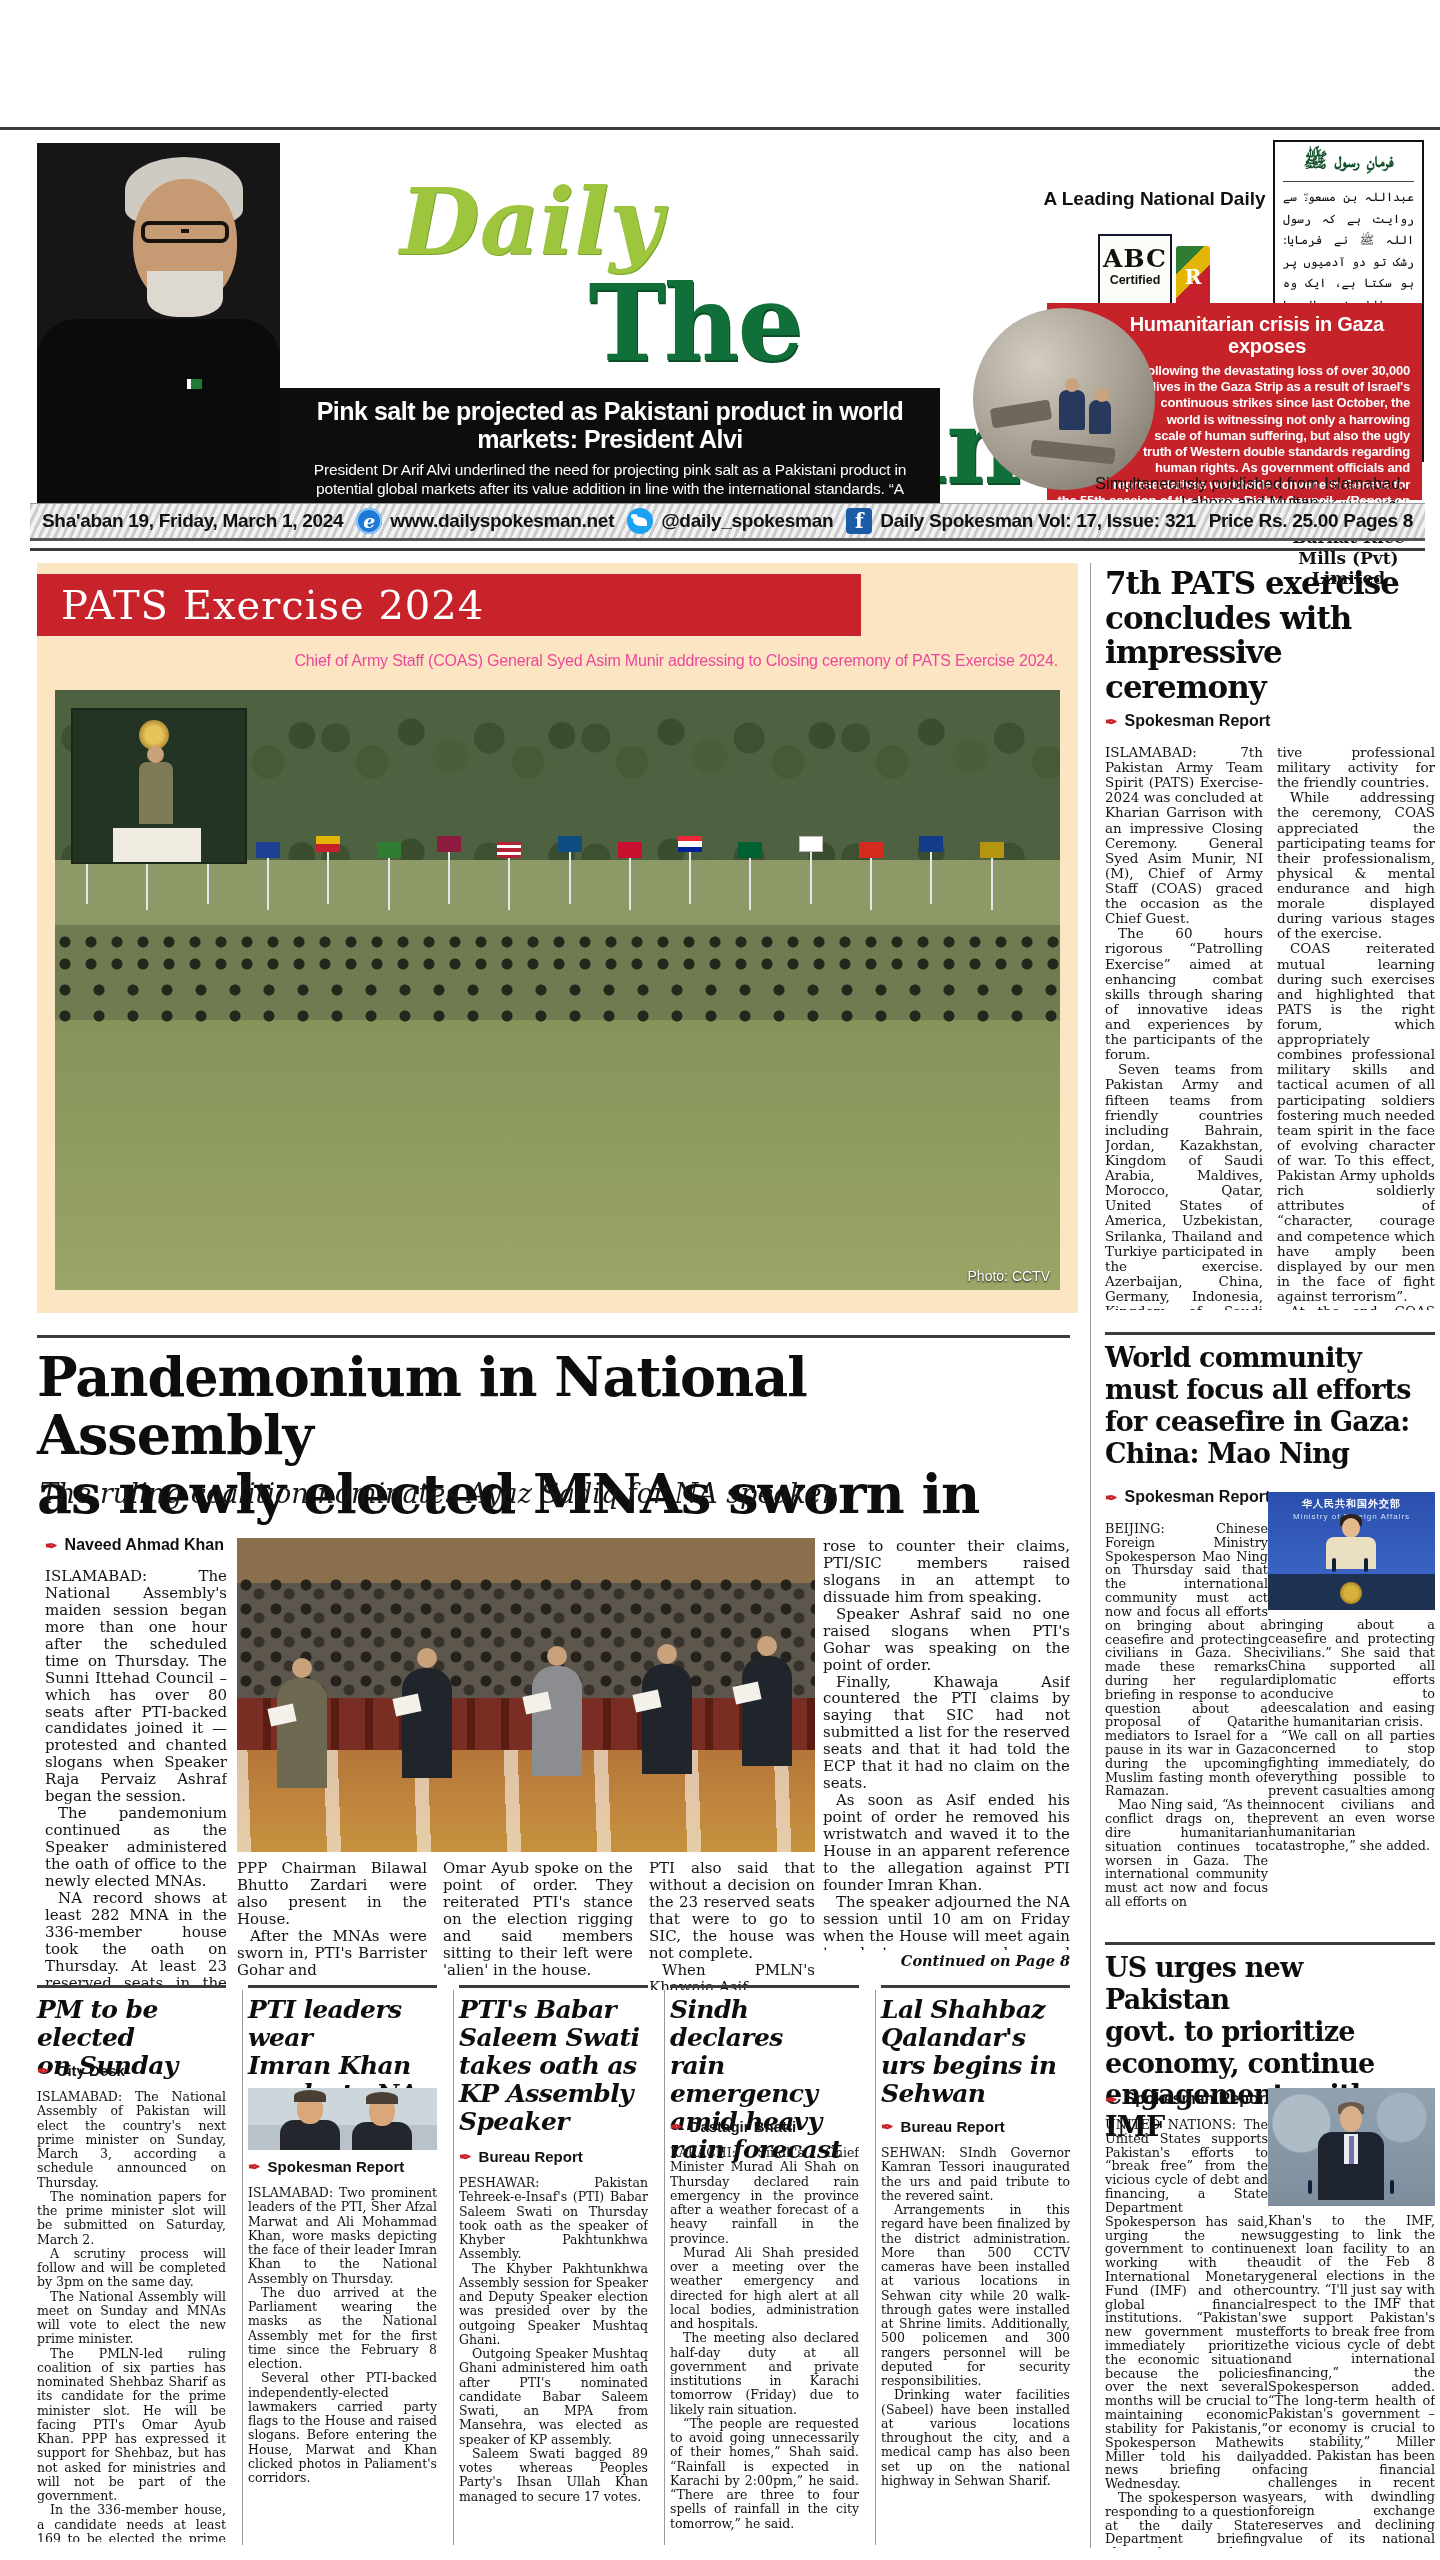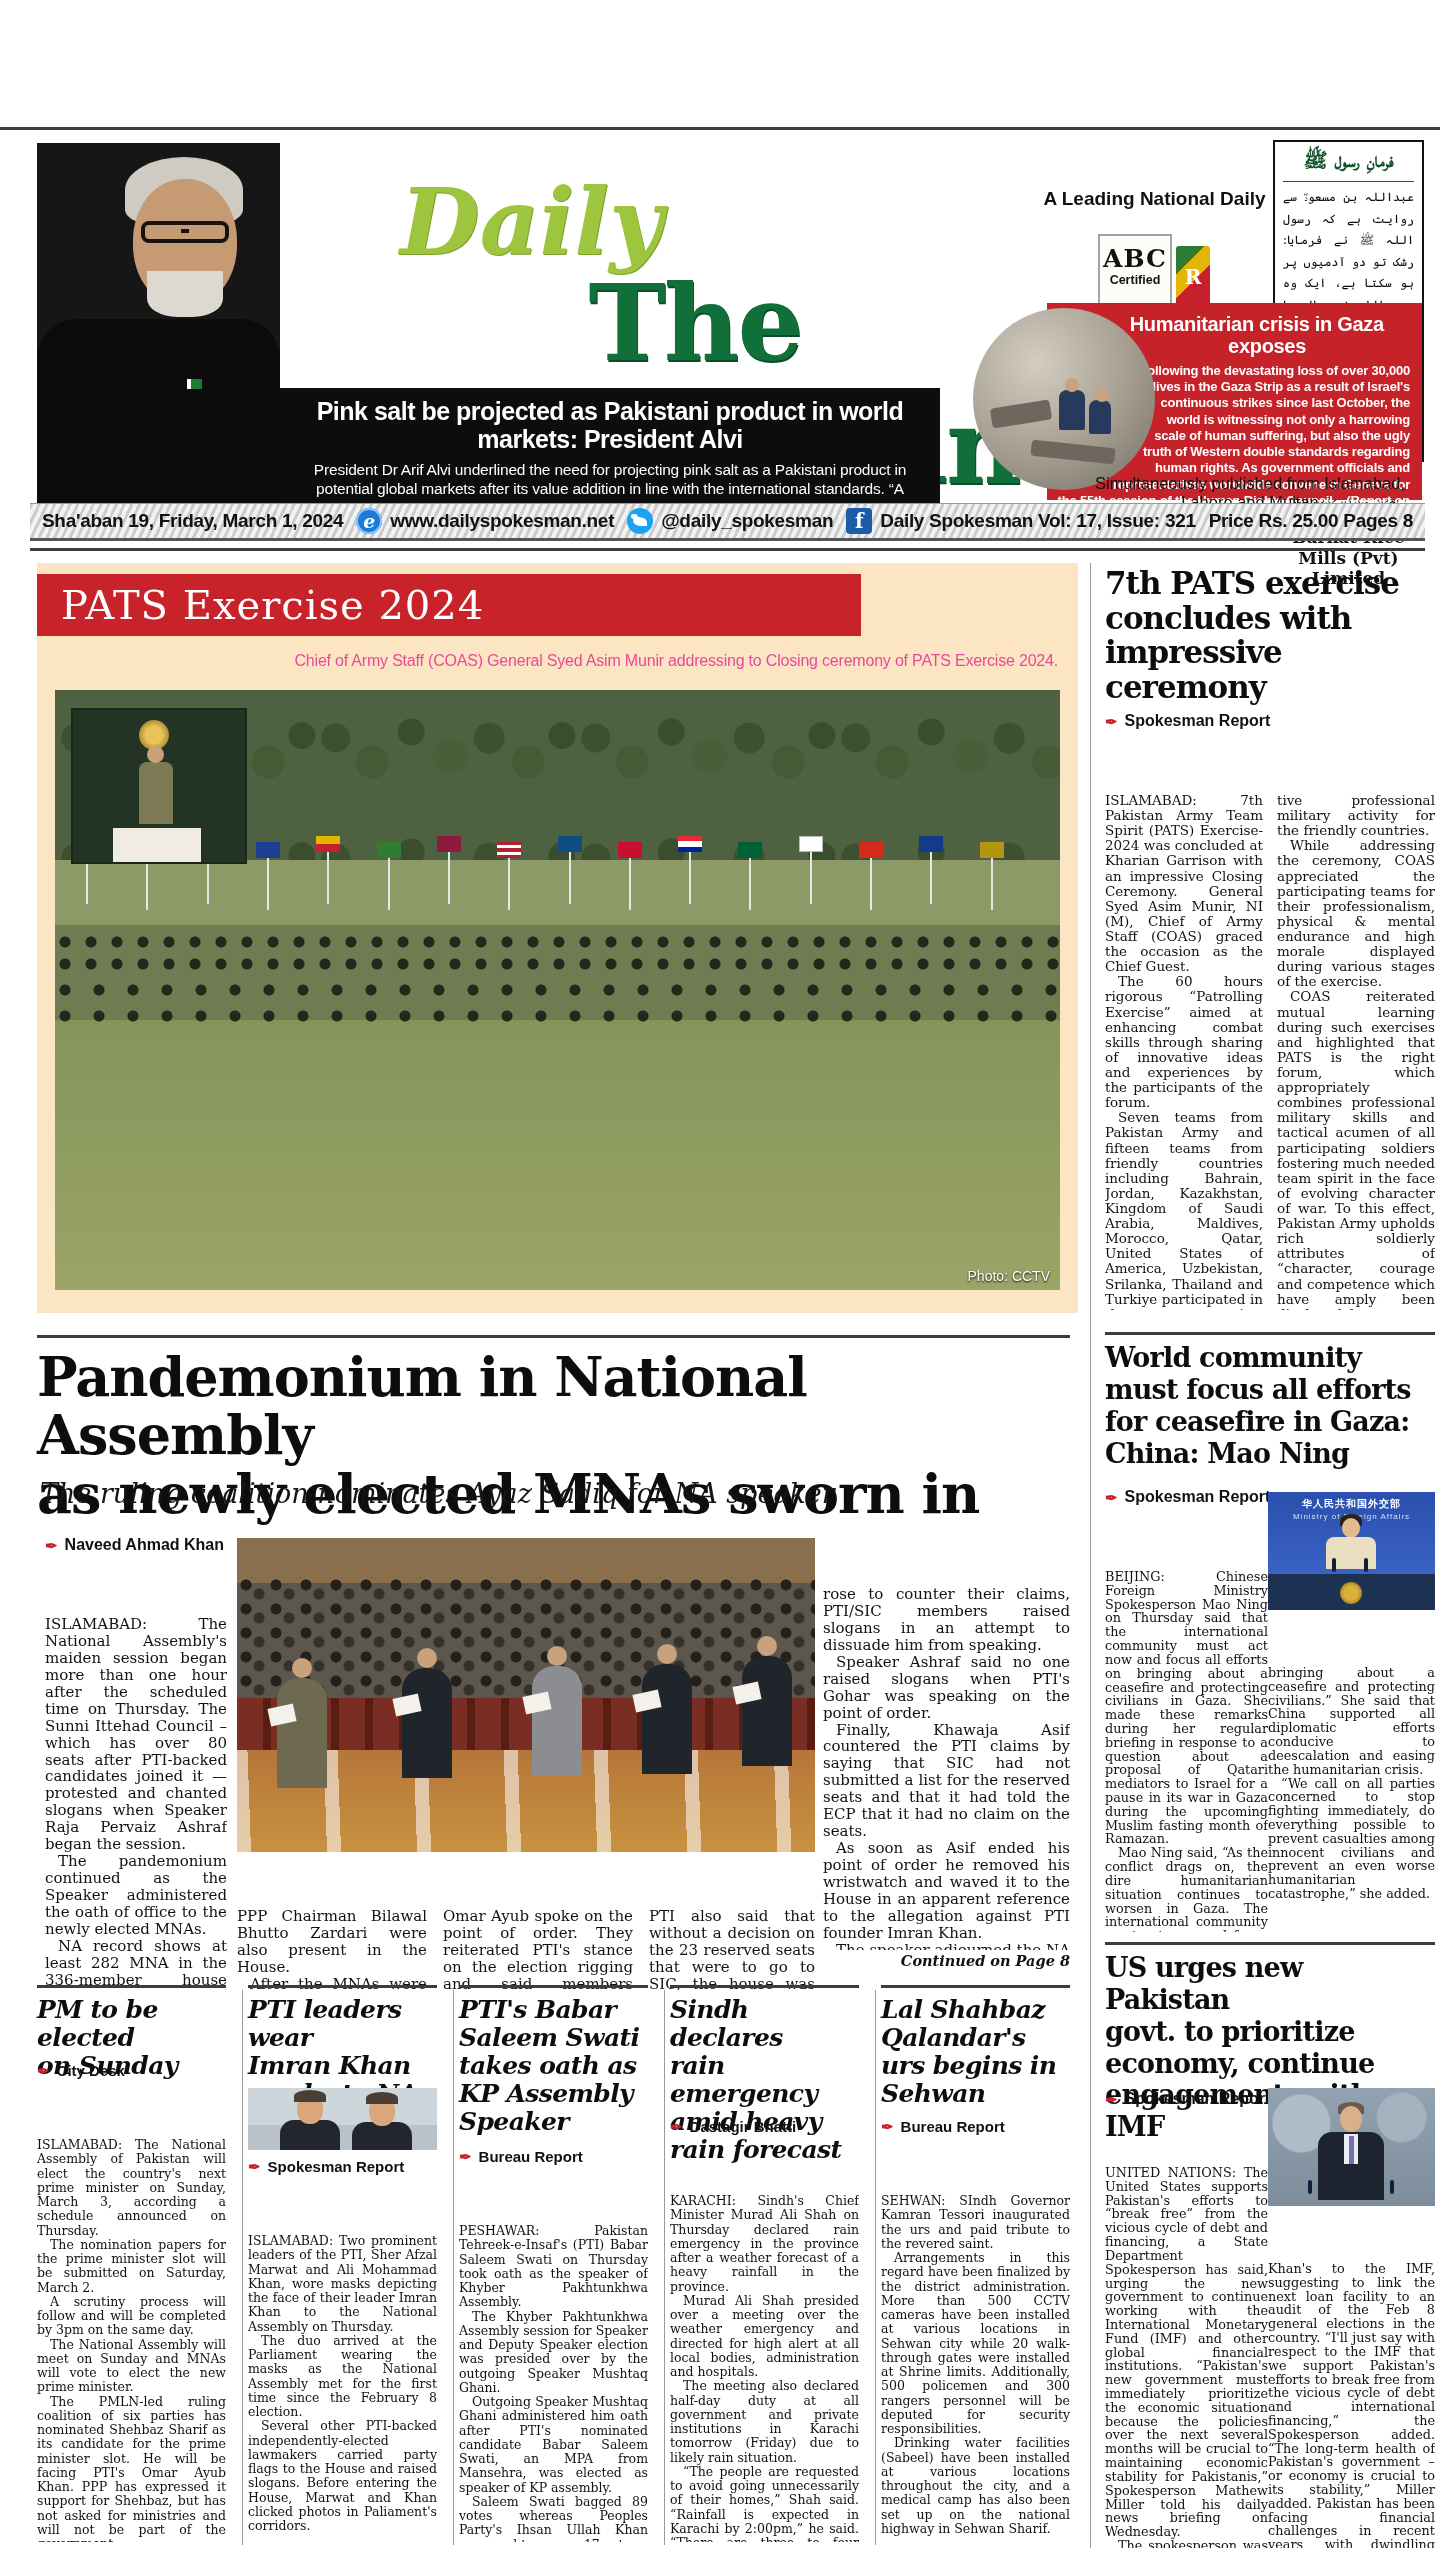--- a/index.html
+++ b/index.html
@@ -9,21 +9,21 @@
   .rule{background:#3c3c3c;}
   .vrule{background:#9a9a9a;width:1px;}
   
   .logo-daily{color:#9dc63e;font-weight:bold;font-style:italic;font-size:92px;text-align:center;
               text-shadow:1px 1px 0 #7ba32c;}
   .logo-main{color:#11703a;font-weight:bold;font-size:104px;letter-spacing:-2px;text-align:center;
              text-shadow:1px 2px 0 #0b4d27;}
   .rawalpindi{font-family:"Liberation Sans",sans-serif;font-weight:bold;font-size:15px;
               letter-spacing:2px;color:#333;text-align:right;}
   .tagline{font-family:"Liberation Sans",sans-serif;font-weight:bold;font-size:19px;}
-  .abc-box{border:2px solid #a3a3a3;text-align:center;padding-top:8px;background:#fdfdf8;}
+  .abc-box{border:2px solid #0f172a;text-align:center;padding-top:8px;background:#fdfdf8;}
   .abc-a{font-size:25px;font-weight:bold;letter-spacing:1px;}
   .abc-c{font-size:12.5px;font-family:"Liberation Sans",sans-serif;font-weight:bold;}
   .abc-ribbon{background:linear-gradient(135deg,#2e7d32 0 30%,#e3b505 30% 55%,#c5202c 55%);
               border-radius:3px;display:flex;align-items:center;justify-content:center;
               color:#fff;font-weight:bold;font-size:20px;}
   .urdu-box{border:2.5px solid #111;background:#fff;padding:6px 8px;box-sizing:border-box;
             direction:rtl;text-align:center;}
   .urdu-head{font-size:20px;font-weight:bold;color:#14522c;border-bottom:1.5px solid #444;
              padding-bottom:4px;margin-bottom:5px;}
   .urdu-body{font-size:12px;line-height:1.8;text-align:justify;color:#101010;}
@@ -108,21 +108,21 @@
   .hl p{margin:0;}
   .pats-hl{font-size:31px;font-weight:bold;letter-spacing:-1px;line-height:1.12;color:#0d0d0d;}
   .main-hl{font-size:54px;font-weight:bold;letter-spacing:-1px;line-height:1.08;color:#0d0d0d;}
   .subhead{font-style:italic;font-size:27px;color:#151515;}
   .side-hl{font-size:27px;font-weight:bold;letter-spacing:-0.8px;line-height:1.18;color:#0d0d0d;}
   .byline{display:flex;align-items:center;gap:7px;font-family:"Liberation Sans",sans-serif;
           font-weight:bold;font-size:16px;color:#111;}
   .pen{color:#c8232b;font-size:15px;line-height:1;}
   
   .copy p{margin:0;text-align:justify;text-indent:13px;}
-  .copy p:first-child{text-indent:0;margin-top:48px;}
+  .copy p:first-child{text-indent:0;}
   .copy{overflow:hidden;line-height:1.13;}
   .b-main{font-size:15px;}
   .b-side{font-size:12.8px;line-height:1.08;}
   .b-pats{font-size:13.5px;line-height:1.12;}
   .b-bottom{font-size:12.5px;line-height:1.14;}
   .continued{font-style:italic;font-weight:bold;font-size:14.5px;text-align:right;}
   
   .bot-hl{font-size:25px;font-style:italic;font-weight:bold;letter-spacing:-0.6px;line-height:1.12;color:#0d0d0d;}
   .bot-byline{font-size:15px;}
   

